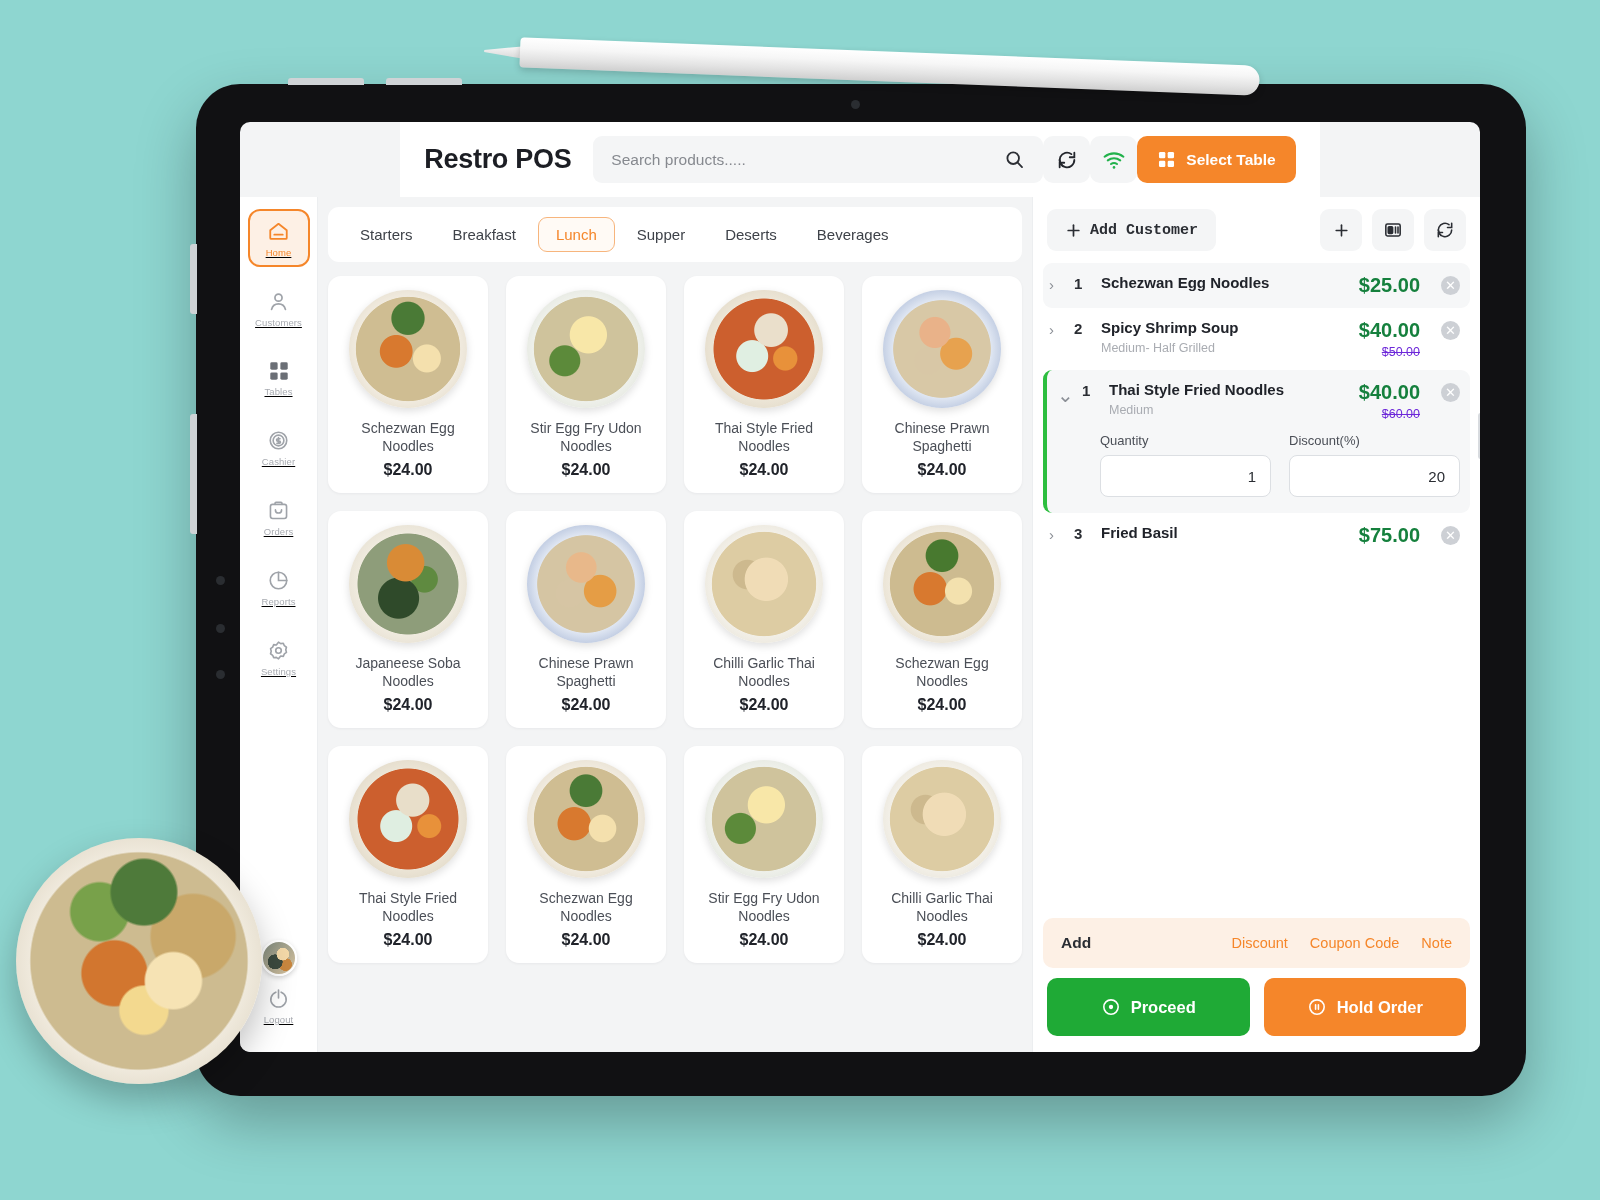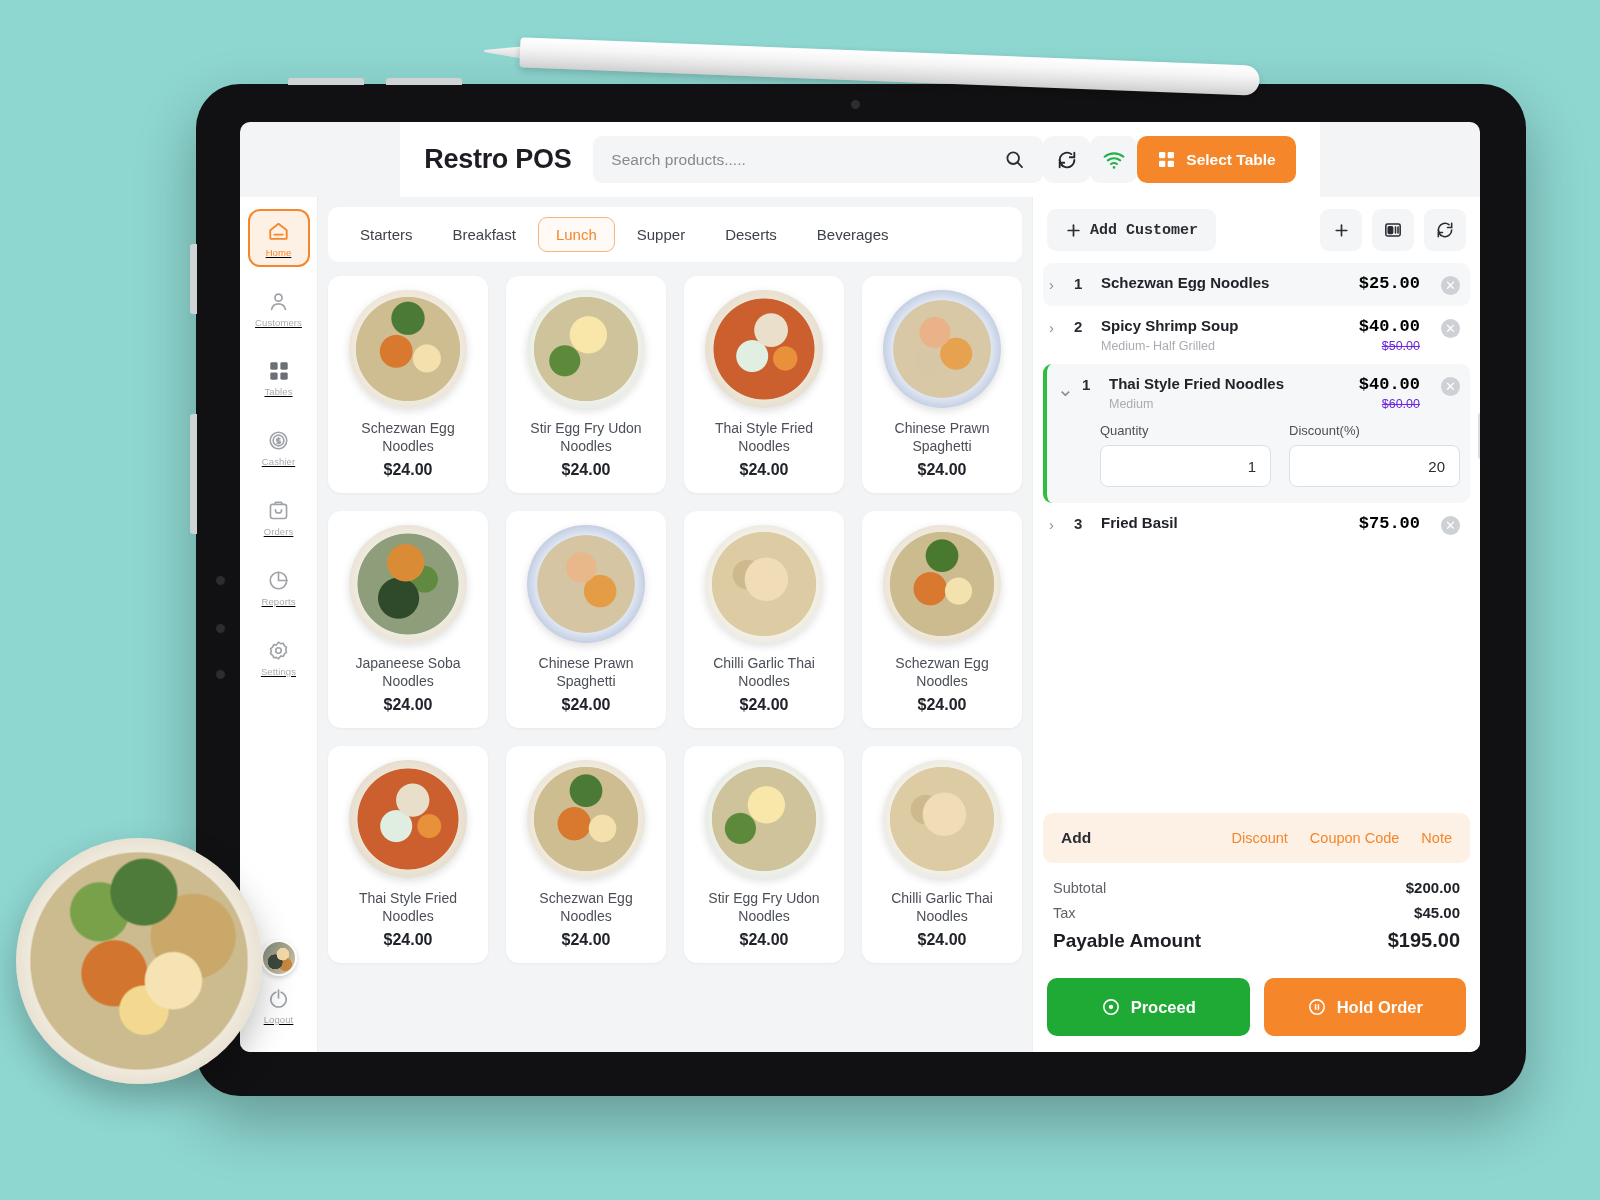--- a/index.html
+++ b/index.html
@@ -198,21 +198,21 @@
     background: #f6f7f8; border-left: 4px solid #2dbe3f;
     padding-left: 10px; padding-bottom: 16px;
   }
   .order-main { display: flex; align-items: flex-start; gap: 9px; }
   .chev { width: 16px; color: #8b8f96; font-size: 15px; padding-top: 2px; cursor: pointer; }
   .qty-num { width: 18px; font-size: 15px; font-weight: bold; color: #2a2d33; padding-top: 1px; }
   .oi-texts { flex: 1; min-width: 0; }
   .oi-name { font-size: 15px; font-weight: bold; color: #20232a; line-height: 1.25; }
   .oi-variant { font-size: 12.5px; color: #a9acb2; margin-top: 3px; }
   .oi-prices { text-align: right; }
-  .oi-price { font-size: 17px; font-weight: bold; color: #000000; font-family: Liberation Mono, monospace; }
+  .oi-price { font-size: 20px; font-weight: bold; color: #15803d; }
   .oi-old { font-size: 12.5px; color: #6d28d9; text-decoration: line-through; margin-top: 3px; }
   .x-btn {
     width: 19px; height: 19px; border-radius: 50%; background: #cdd0d5;
     color: #fff; font-size: 13px; line-height: 19px; text-align: center;
     margin-left: 12px; margin-top: 2px; cursor: pointer; flex-shrink: 0;
     font-family: "Liberation Sans", sans-serif;
   }
   .edit-fields { display: flex; gap: 18px; margin: 12px 0 0 43px; }
   .field { flex: 1; }
   .field-label { font-size: 13px; color: #4b4f57; margin-bottom: 7px; }
@@ -578,34 +578,20 @@
 
         <div class="add-bar">
           <span class="add-bar-left">Add</span>
           <div class="add-bar-right">
             <span class="add-link">Discount</span>
             <span class="add-link">Coupon Code</span>
             <span class="add-link">Note</span>
           </div>
         </div>
 
-        <div class="totals">
-          <div class="total-row">
-            <span class="total-label">Subtotal</span>
-            <span class="total-value">$200.00</span>
-          </div>
-          <div class="total-row">
-            <span class="total-label">Tax</span>
-            <span class="total-value">$45.00</span>
-          </div>
-          <div class="total-row grand">
-            <span class="total-label">Payable Amount</span>
-            <span class="total-value">$195.00</span>
-          </div>
-        </div>
 
         <div class="actions">
           <button class="act-btn act-proceed">
             <svg width="20" height="20" viewBox="0 0 24 24" fill="none" stroke="#ffffff" stroke-width="1.9">
               <circle cx="12" cy="12" r="8.6"></circle>
                 <circle cx="12" cy="12" r="2.6" fill="#ffffff" stroke="none"></circle>
             </svg>
             <span>Proceed</span>
           </button>
           <button class="act-btn act-hold">

